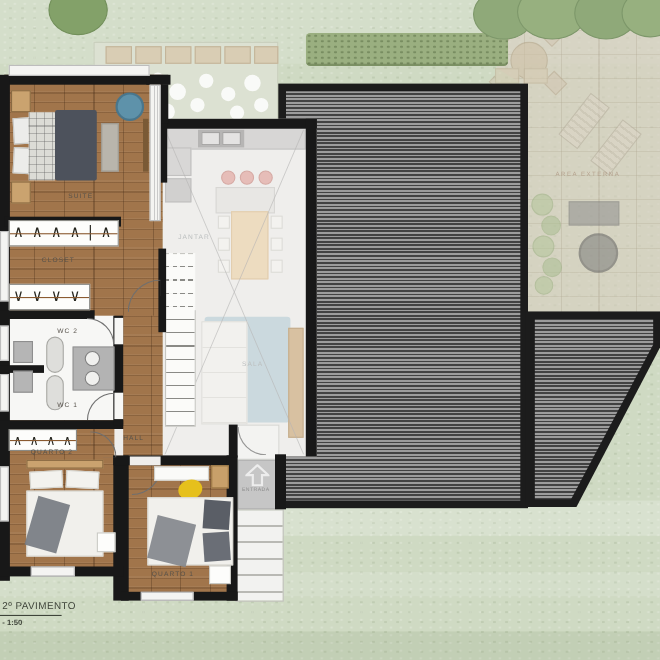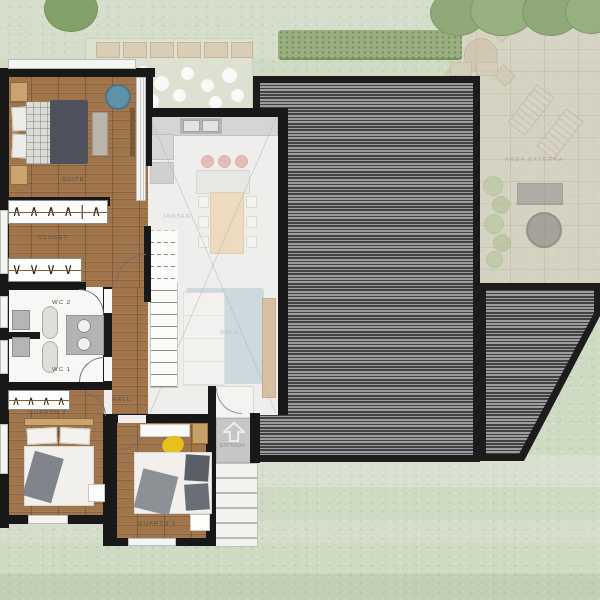--- a/index.html
+++ b/index.html
@@ -236,14 +236,19 @@
   <div class="abs" style="left:190px;top:514px;width:20px;height:17px;background:#fdfdfb;border:1px solid #c9c9c4;box-sizing:border-box;"></div>
 
   <div class="lbl" style="left:62px;top:176px;">SUITE</div>
   <div class="lbl" style="left:38px;top:234px;">CLOSET</div>
   <div class="lbl" style="left:52px;top:299px;">WC 2</div>
   <div class="lbl" style="left:52px;top:366px;">WC 1</div>
   <div class="lbl" style="left:28px;top:409px;">QUARTO 2</div>
   <div class="lbl" style="left:138px;top:520px;">QUARTO 1</div>
   <div class="lbl" style="left:112px;top:396px;">HALL</div>
 
+  <div class="abs titleblock" style="left:0;top:546px;">
+    <div style="font-size:9px;letter-spacing:.4px;padding-left:2px;">2º PAVIMENTO</div>
+    <div style="width:56px;border-top:1.5px solid #3e4339;margin-top:3px;"></div>
+    <div style="font-size:7px;font-weight:bold;margin-top:3px;padding-left:2px;">- 1:50</div>
+  </div>
 
 </div>
 
 </body></html>

